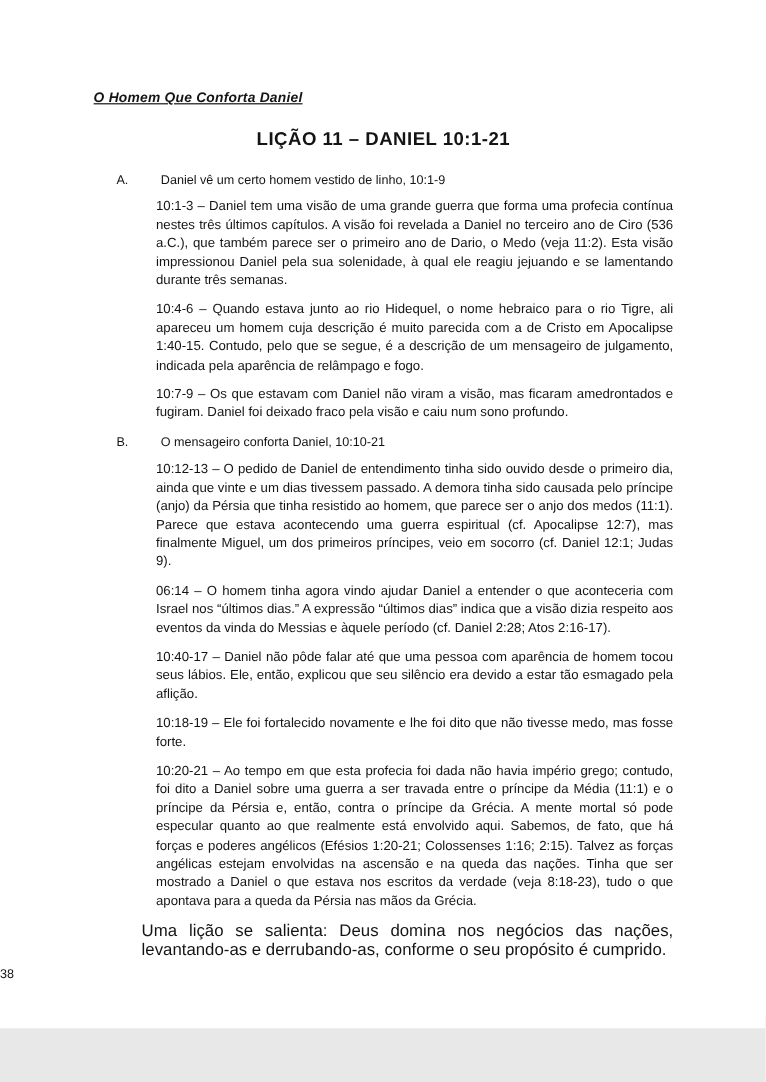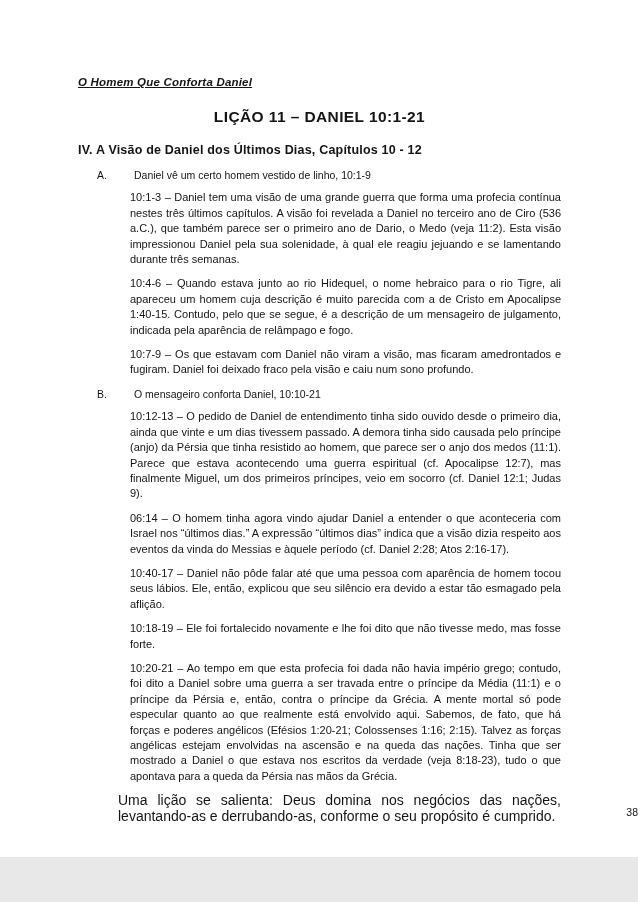--- a/index.html
+++ b/index.html
@@ -68,34 +68,33 @@
     margin: 0 0 0 40px;
     font-size: 14px;
     line-height: 15.4px;
     text-align: justify;
   }
   .page-number {
     position: absolute;
     left: 0;
     right: 0;
     top: 806px;
-    text-align: right;
+    text-align: left;
     font-size: 10.5px;
   }
 </style>
 </head>
 <body>
 
 <div class="page">
 
   <p class="running-header">O Homem Que Conforta Daniel</p>
 
   <h1 class="lesson-title">LIÇÃO 11 – DANIEL 10:1-21</h1>
 
-  <h2 class="section-heading">IV. A Visão de Daniel dos Últimos Dias, Capítulos 10 - 12</h2>
 
   <div class="outline-item">
     <span class="outline-item-label">A.</span>
     <span class="outline-item-heading">Daniel vê um certo homem vestido de linho, 10:1-9</span>
   </div>
 
   <p class="body-paragraph">10:1-3 – Daniel tem uma visão de uma grande guerra que forma uma profecia contínua nestes três últimos capítulos. A visão foi revelada a Daniel no terceiro ano de Ciro (536 a.C.), que também parece ser o primeiro ano de Dario, o Medo (veja 11:2). Esta visão impressionou Daniel pela sua solenidade, à qual ele reagiu jejuando e se lamentando durante três semanas.</p>
 
   <p class="body-paragraph">10:4-6 – Quando estava junto ao rio Hidequel, o nome hebraico para o rio Tigre, ali apareceu um homem cuja descrição é muito parecida com a de Cristo em Apocalipse 1:40-15. Contudo, pelo que se segue, é a descrição de um mensageiro de julgamento, indicada pela aparência de relâmpago e fogo.</p>
 

